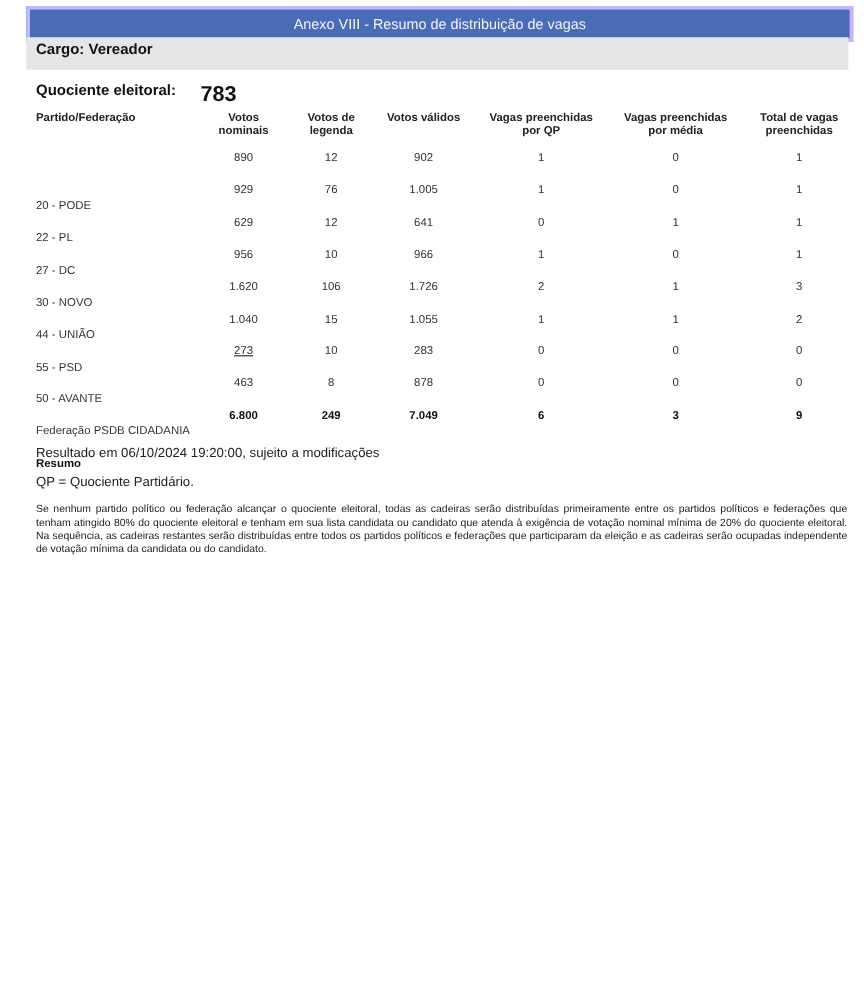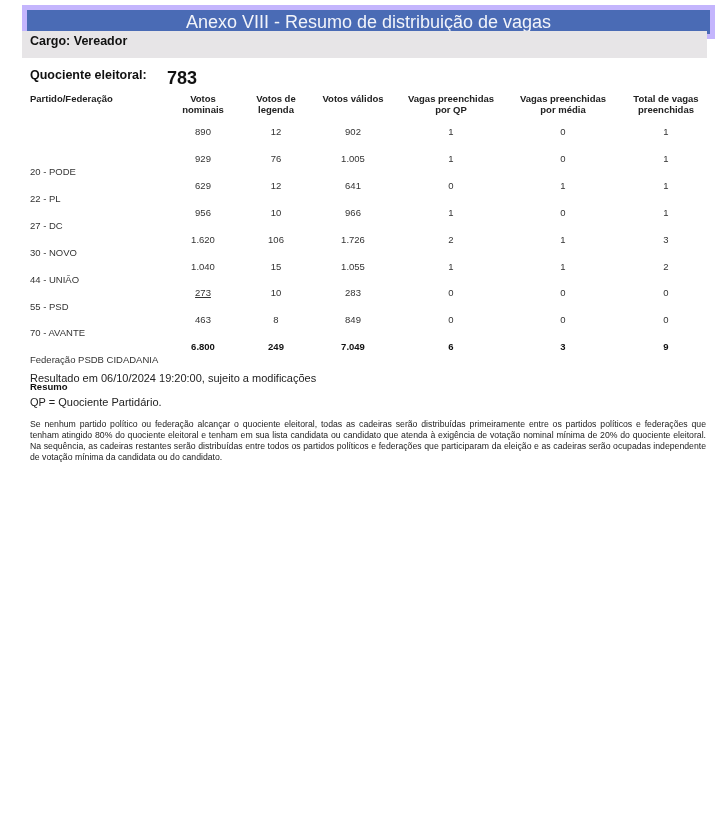--- a/index.html
+++ b/index.html
@@ -2,22 +2,22 @@
 <html><head>
   <meta charset="utf-8">
   <style>
     html, body { margin: 0; padding: 0; background: #ffffff; }
     body {
       width: 720px; height: 830px; position: relative; overflow: hidden;
       font-family: "Liberation Sans", sans-serif; color: #111;
     }
     .title-bar {
       position: absolute; left: 22px; top: 5px; width: 683px; height: 24px;
-      background: #4a6bb5; border: 5px solid #c4b5fd; 
-      color: #f2f4fa; font-size: 18px; text-align: center; line-height: 24px;
+      background: #4a6bb5; border: 3px solid #c4b5fd; 
+      color: #f2f4fa; font-size: 12px; text-align: center; line-height: 24px;
     }
     .cargo-bar {
       position: absolute; left: 22px; top: 31px; width: 685px; height: 27px;
       background: #e7e5e7;
     }
     .cargo-label {
       position: absolute; left: 8px; top: 3px; font-size: 12.5px; font-weight: bold; color: #111;
     }
     .quociente {
       position: absolute; left: 30px; top: 68px; font-size: 12.5px; font-weight: bold;
@@ -110,33 +110,33 @@
     <div class="row" style="top: 260.5px;">
       <span class="cell name">55 - PSD</span>
       <span class="cell" style="left: 203px;">1.040</span>
       <span class="cell" style="left: 276px;">15</span>
       <span class="cell" style="left: 353px;">1.055</span>
       <span class="cell" style="left: 451px;">1</span>
       <span class="cell" style="left: 563px;">1</span>
       <span class="cell" style="left: 666px;">2</span>
     </div>
     <div class="row" style="top: 287.4px;">
-      <span class="cell name">70 - AVANTE</span>
+      <span class="cell name">50 - AVANTE</span>
       <span class="cell" style="left: 203px; text-decoration: underline;">273</span>
       <span class="cell" style="left: 276px;">10</span>
       <span class="cell" style="left: 353px;">283</span>
       <span class="cell" style="left: 451px;">0</span>
       <span class="cell" style="left: 563px;">0</span>
       <span class="cell" style="left: 666px;">0</span>
     </div>
     <div class="row" style="top: 314.3px; text-align: right;">
       <span class="cell name">Federação PSDB CIDADANIA</span>
       <span class="cell" style="left: 203px;">463</span>
       <span class="cell" style="left: 276px;">8</span>
-      <span class="cell" style="left: 353px;">849</span>
+      <span class="cell" style="left: 353px;">878</span>
       <span class="cell" style="left: 451px;">0</span>
       <span class="cell" style="left: 563px;">0</span>
       <span class="cell" style="left: 666px;">0</span>
     </div>
     <div class="row total" style="top: 341.2px;">
       <span class="cell name">Resumo</span>
       <span class="cell" style="left: 203px;">6.800</span>
       <span class="cell" style="left: 276px;">249</span>
       <span class="cell" style="left: 353px;">7.049</span>
       <span class="cell" style="left: 451px;">6</span>

